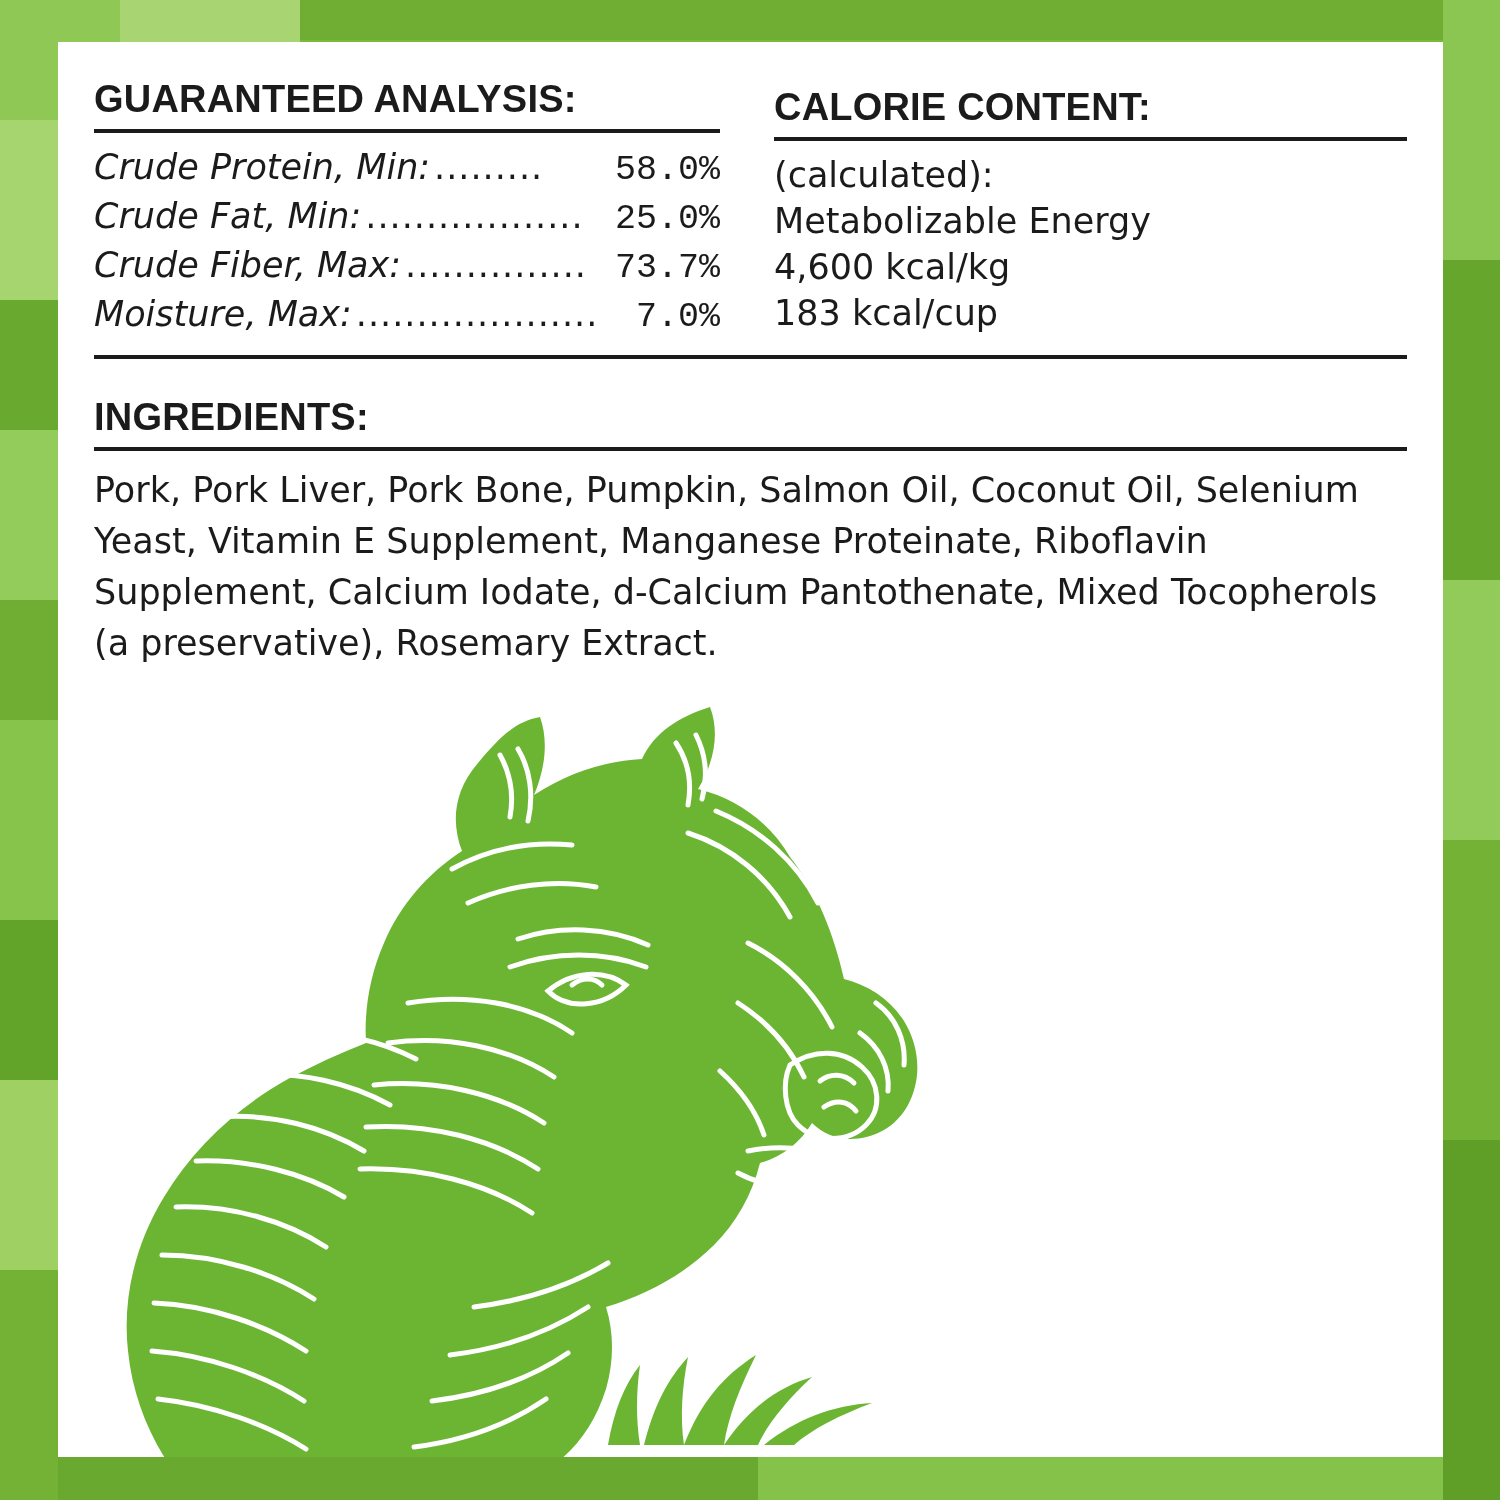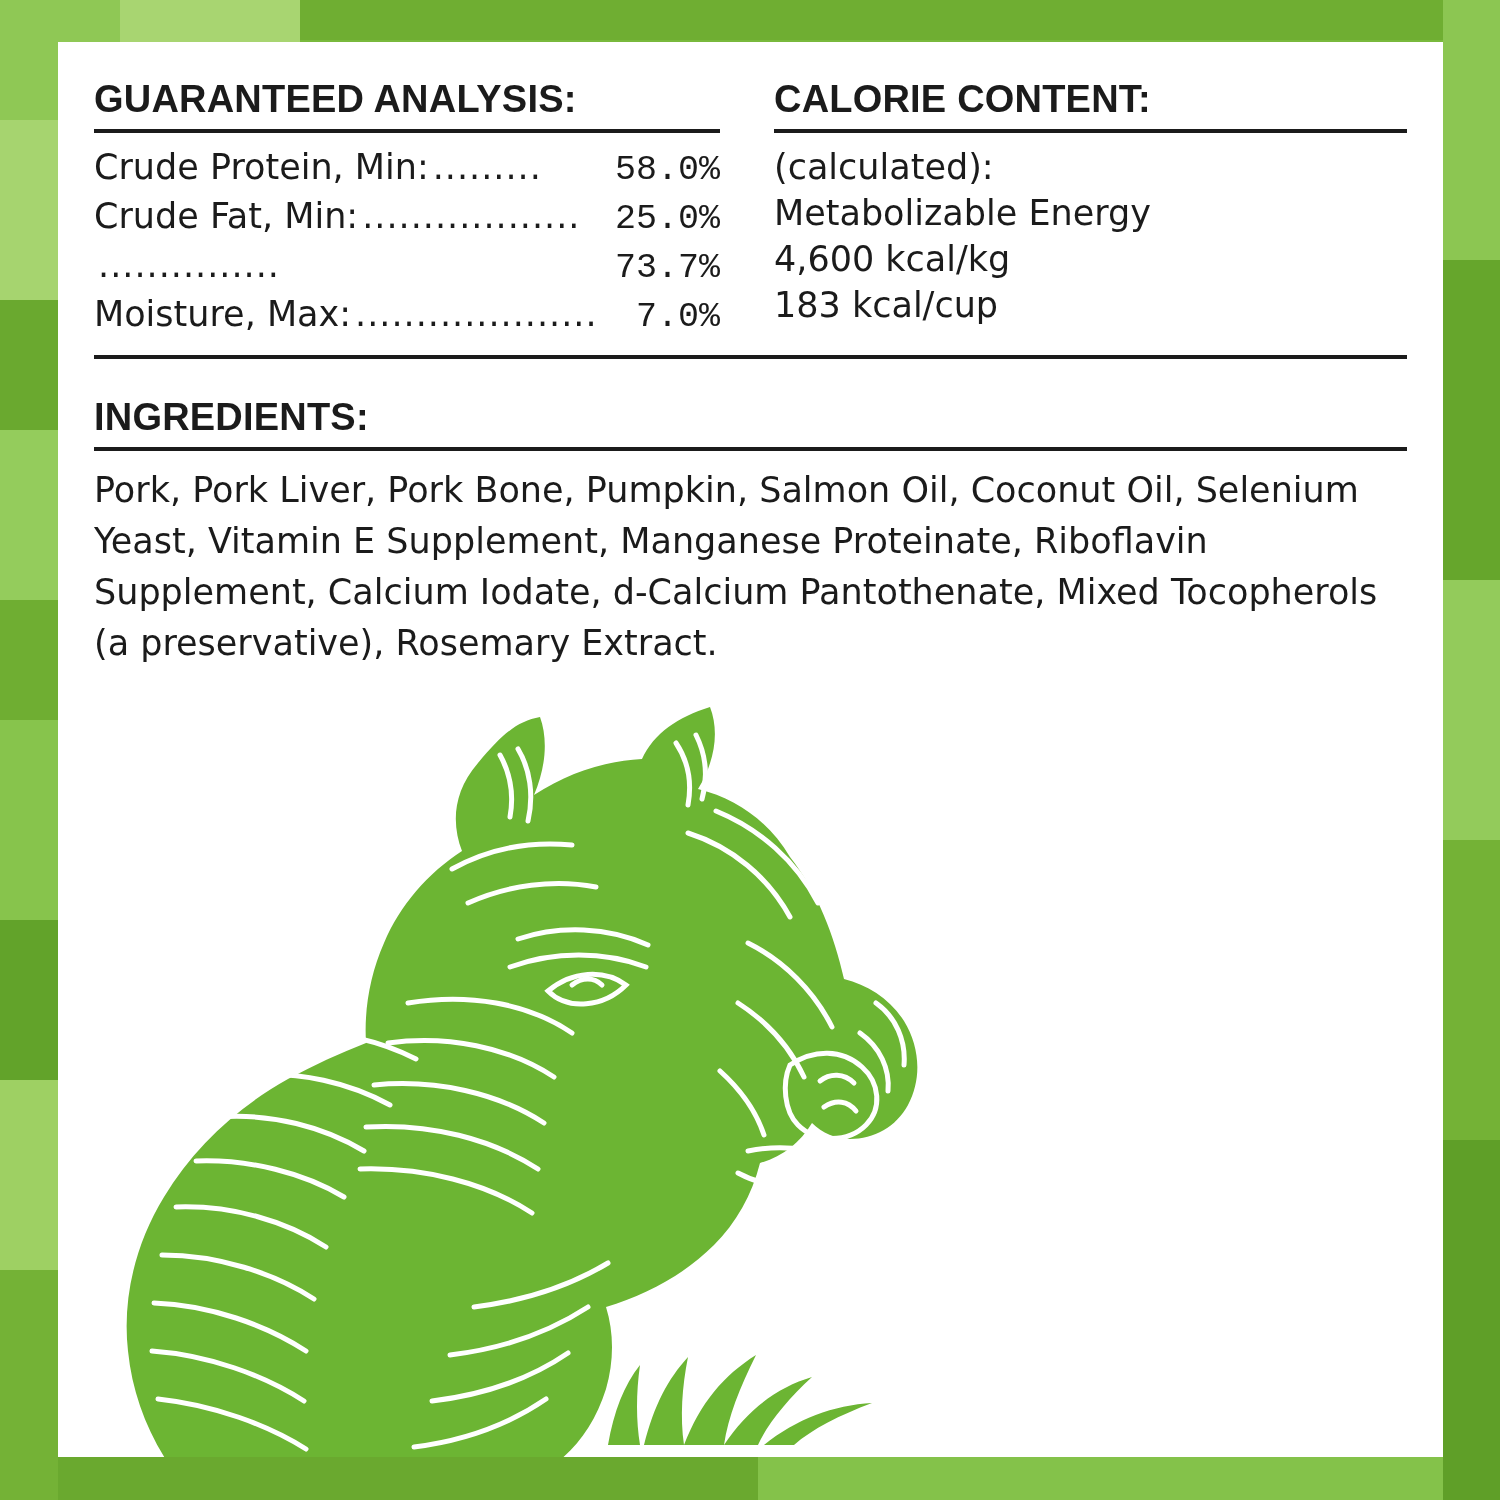--- a/index.html
+++ b/index.html
@@ -57,20 +57,21 @@
   .col-left {
     width: 654px;
     flex: 0 0 654px;
     padding-right: 28px;
     box-sizing: border-box;
   }
   .col-right {
     flex: 1 1 auto;
     padding-left: 26px;
     box-sizing: border-box;
+    margin-top: 8px;
   }
 
   .sec-title {
     font-family: "Liberation Sans", sans-serif;
     font-weight: bold;
     font-size: 38px;
     letter-spacing: 0.2px;
     color: #1b1b1b;
     line-height: 1.05;
     padding-bottom: 9px;
@@ -82,21 +83,21 @@
   }
 
   .ga-line {
     display: flex;
     align-items: baseline;
     font-size: 35px;
     color: #1b1b1b;
     line-height: 1.32;
     white-space: nowrap;
   }
-  .ga-label { flex: 0 0 auto; }
+  .ga-label { flex: 0 0 auto; font-style: italic; }
   .ga-dots {
     flex: 1 1 auto;
     overflow: hidden;
     white-space: nowrap;
     padding: 0 4px;
     letter-spacing: 1px;
   }
   .ga-val {
     flex: 0 0 auto;
     text-align: right;
@@ -184,20 +185,21 @@
             <span class="ga-label">Crude Protein, Min:</span>
             <span class="ga-dots">.........</span>
             <span class="ga-val">58.0%</span>
           </div>
           <div class="ga-line">
             <span class="ga-label">Crude Fat, Min:</span>
             <span class="ga-dots">..................</span>
             <span class="ga-val">25.0%</span>
           </div>
           <div class="ga-line">
+            <span class="ga-label">Crude Fiber, Max:</span>
             <span class="ga-dots">...............</span>
             <span class="ga-val">73.7%</span>
           </div>
           <div class="ga-line">
             <span class="ga-label">Moisture, Max:</span>
             <span class="ga-dots">....................</span>
             <span class="ga-val">7.0%</span>
           </div>
         </div>
 

